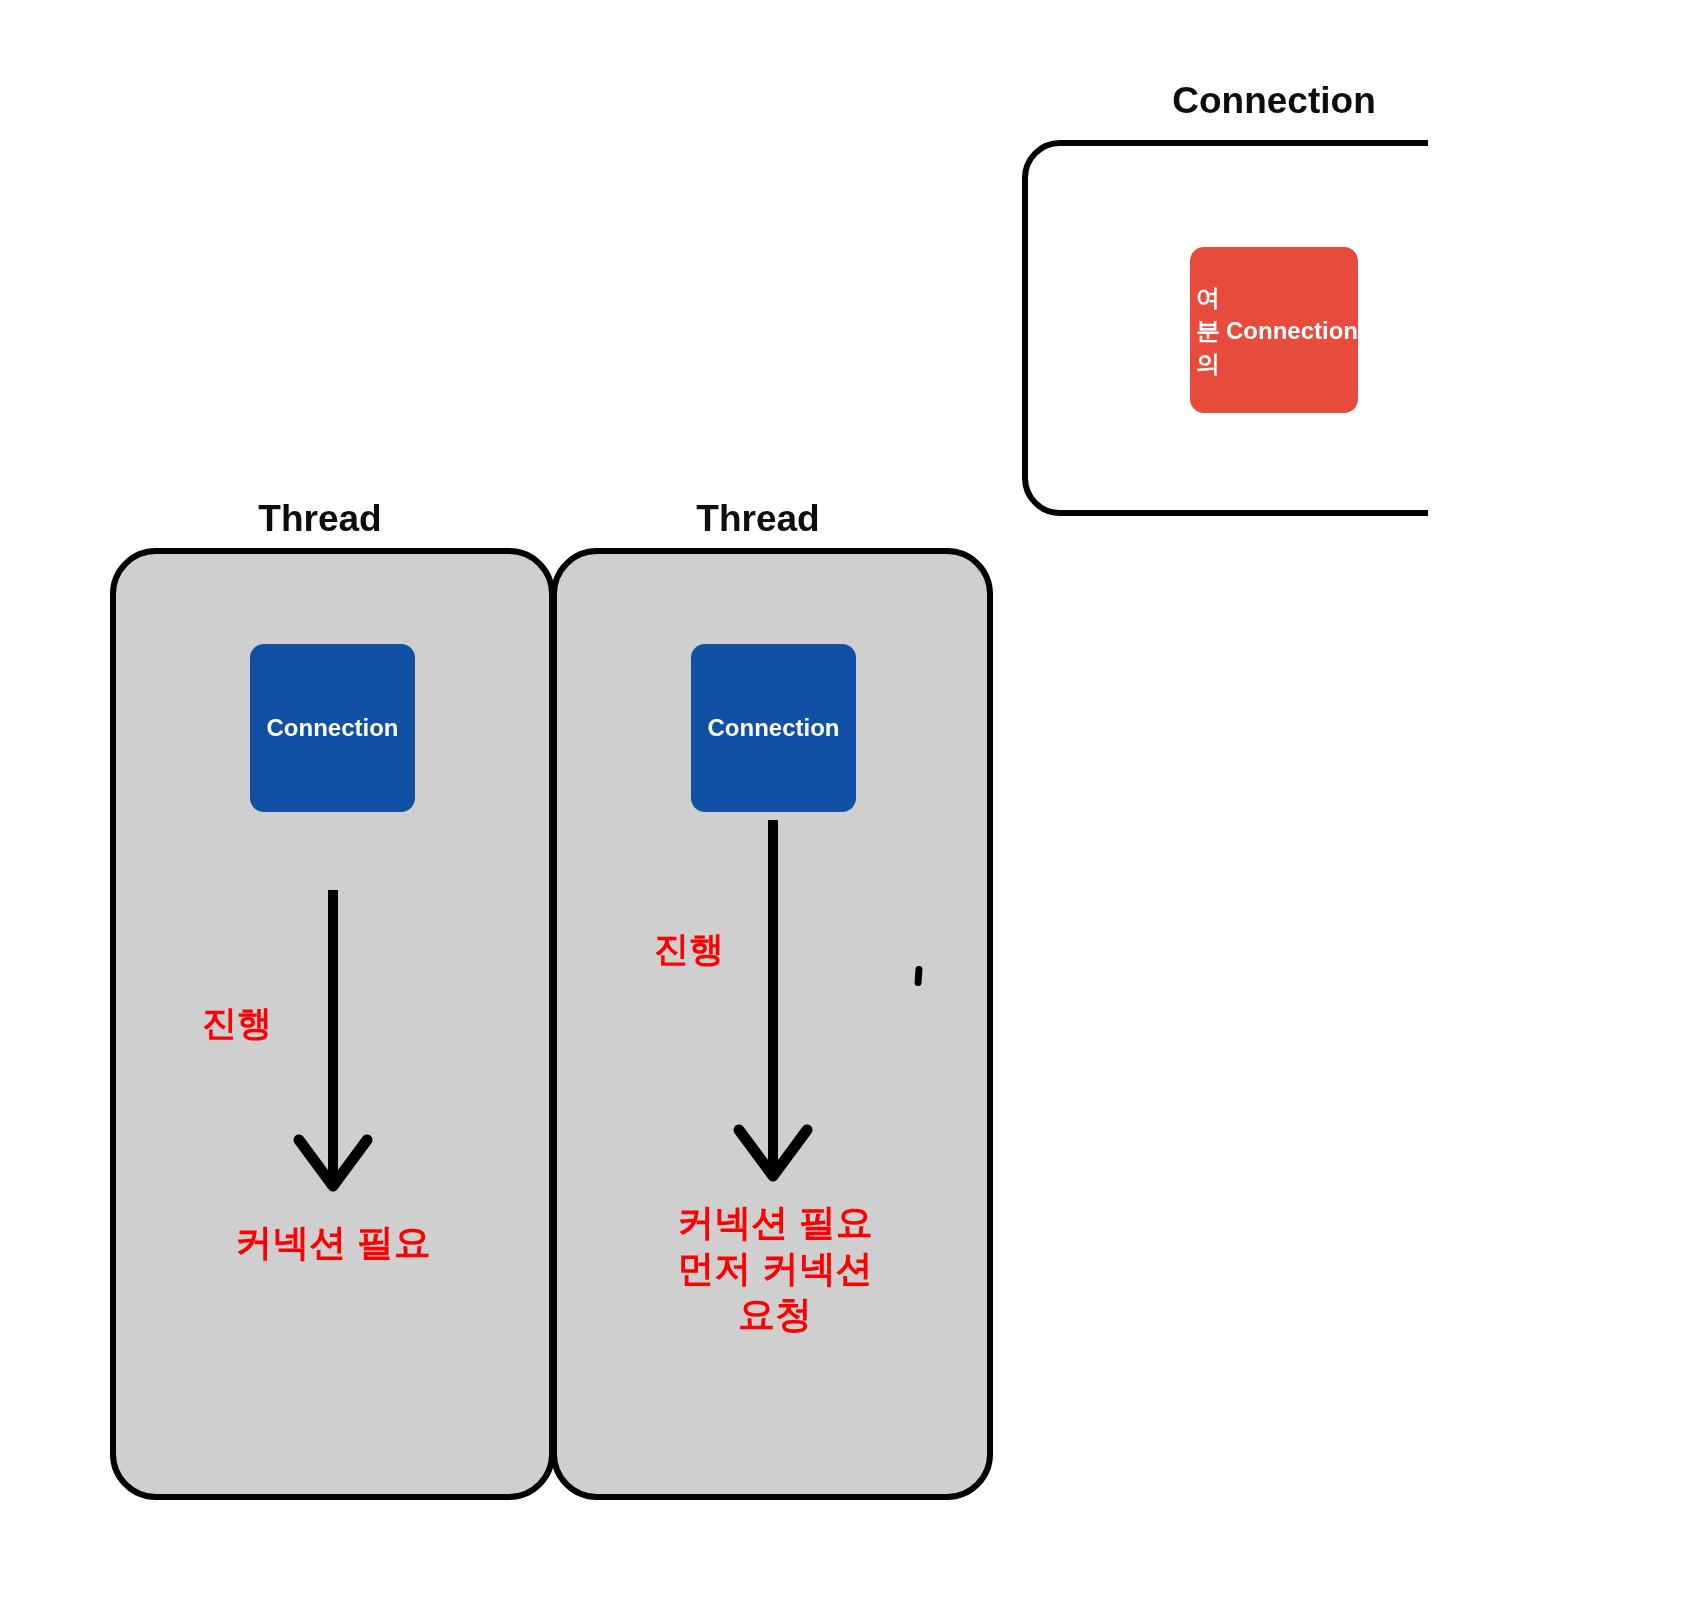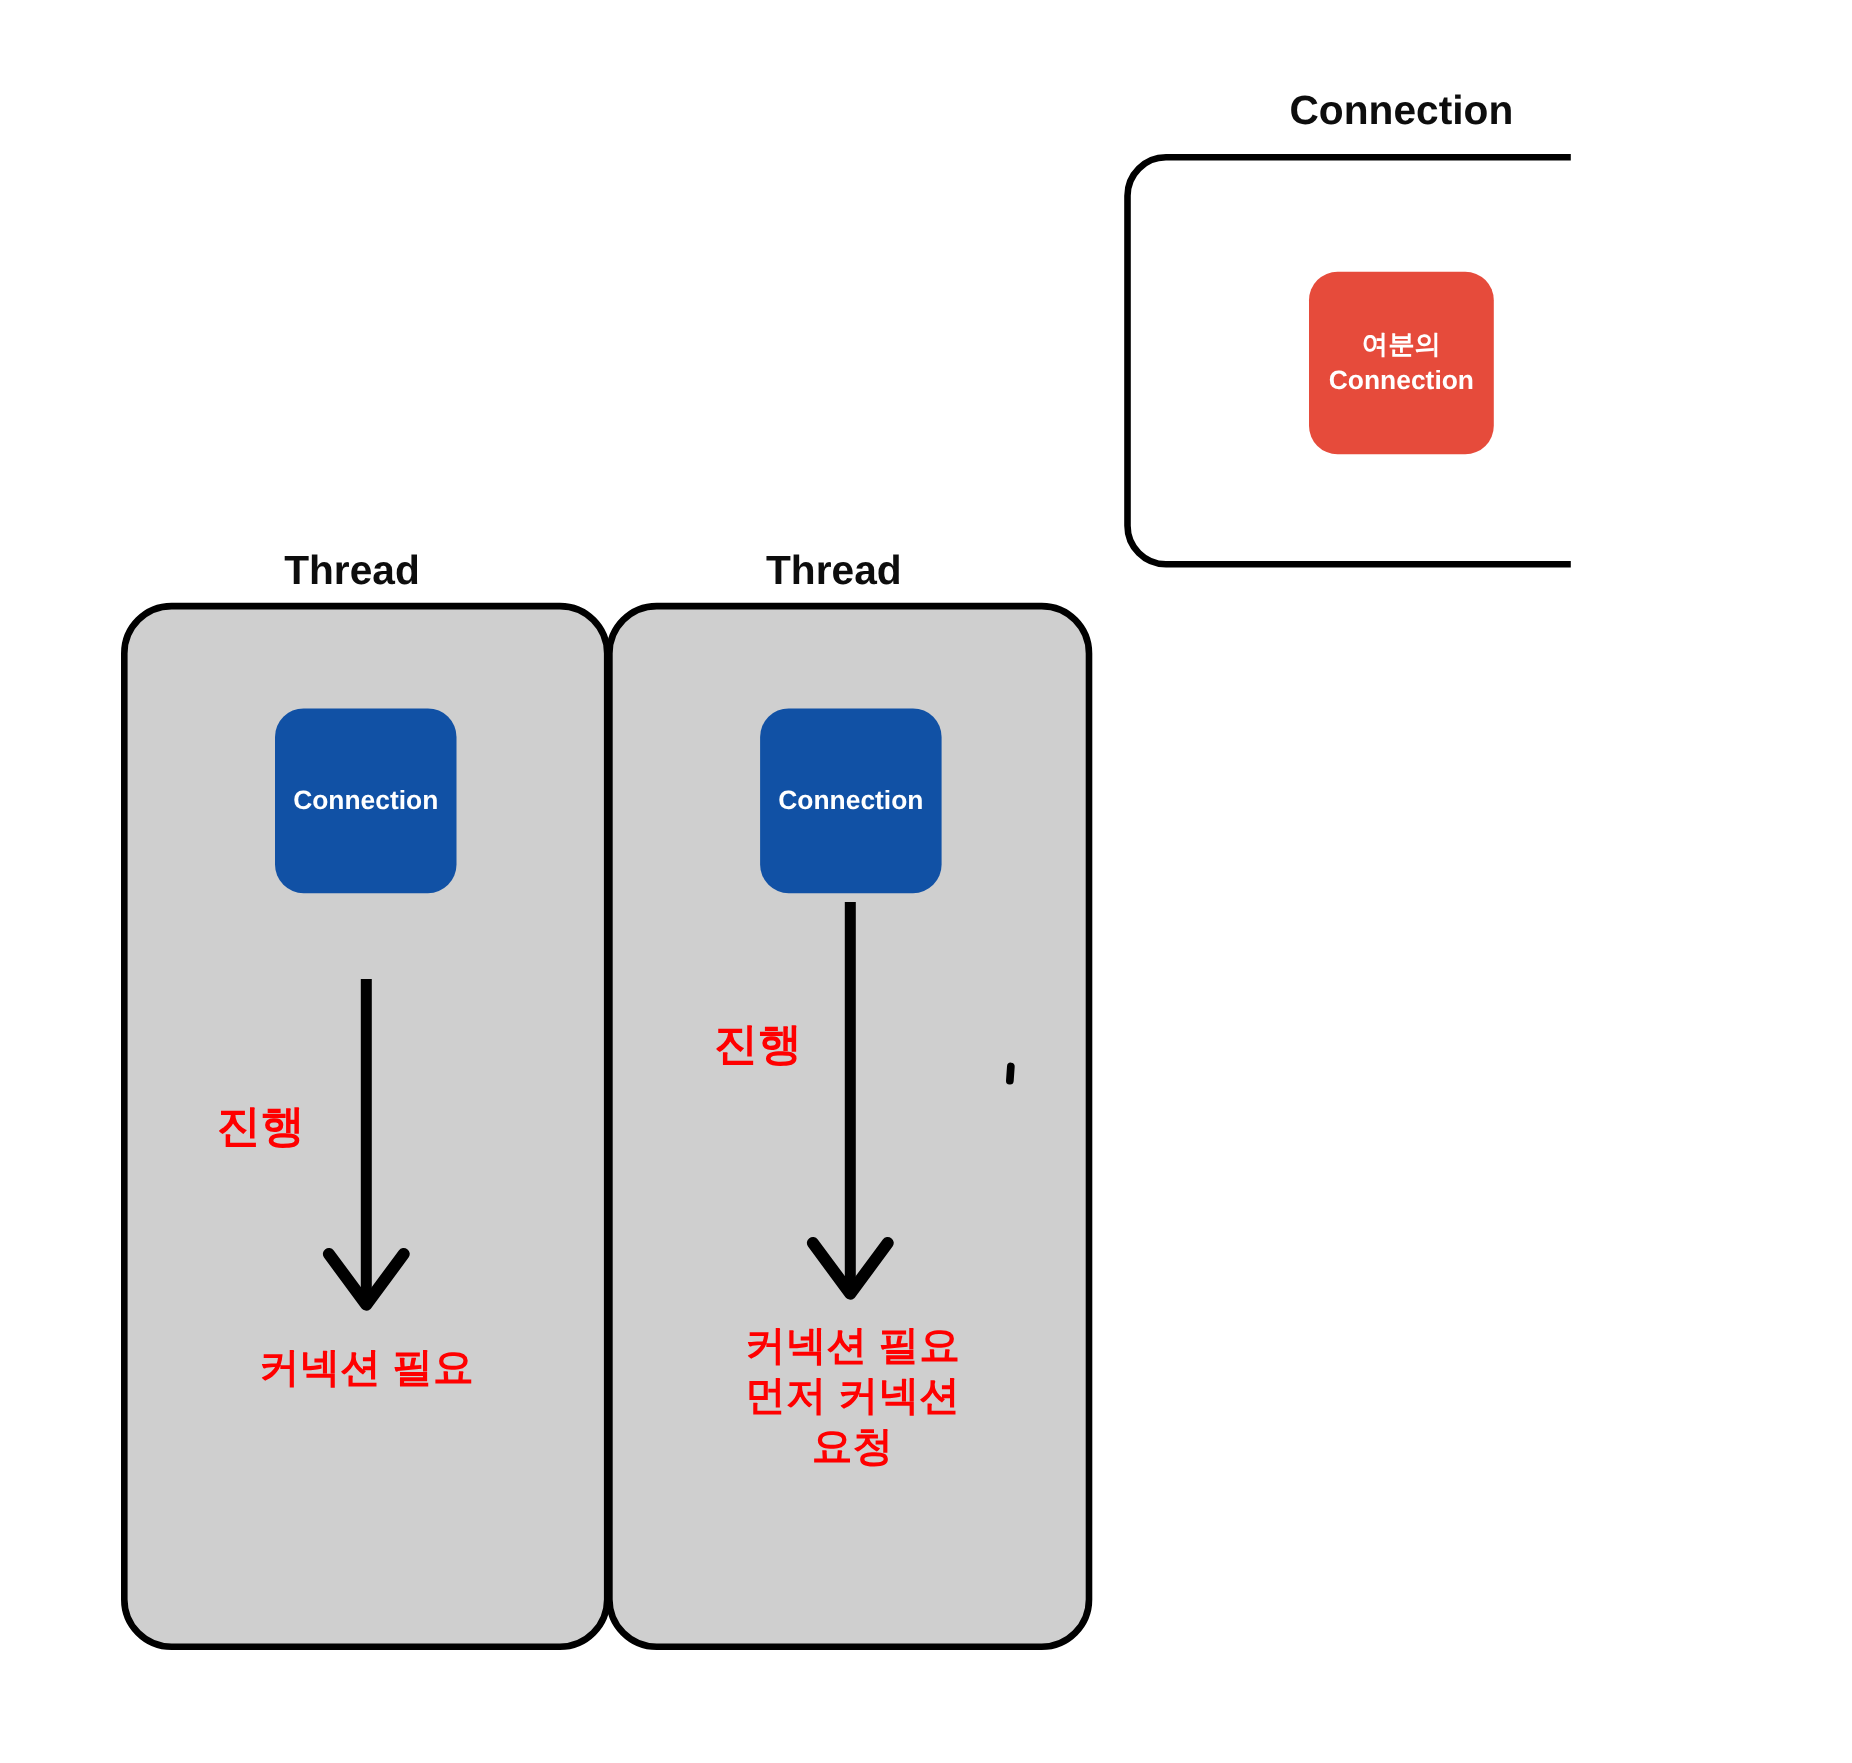--- a/index.html
+++ b/index.html
@@ -19,43 +19,43 @@
     border:6px solid var(--outline,#000); border-radius:38px;
   }
   .thread-box {
     position:absolute; top:548px; height:952px; box-sizing:border-box;
     background:var(--thread-fill,#cfcfcf);
     border:6px solid var(--outline,#000); border-radius:46px;
   }
   .thread-box.first  { left:110px; width:445px; }
   .thread-box.second { left:551px; width:442px; }
   .chip {
-    position:absolute; display:flex; flex-direction:column;
+    position:absolute; display:flex; 
     align-items:center; justify-content:center; text-align:center;
-    font-weight:700; color:var(--box-text,#fff); border-radius:26px;
+    font-weight:700; color:var(--box-text,#fff); border-radius:14px;
   }
   .chip .line { display:block; }
   .spare-chip {
     left:1190px; top:247px; width:168px; height:166px;
     background:var(--spare-red,#e64b3b); font-size:24px; line-height:33px;
   }
   .conn-chip {
     top:644px; width:165px; height:168px;
     background:var(--connection-blue,#1151a5); font-size:24px; line-height:30px;
   }
   .conn-chip.first  { left:250px; }
   .conn-chip.second { left:691px; }
   .arrow { position:absolute; color:var(--outline,#000); }
   .arrow.first  { left:293px; top:888px; }
   .arrow.second { left:733px; top:818px; }
   .red-label {
     position:absolute; color:var(--label-red,#f00); font-weight:700;
     text-align:center;
   }
-  .progress { font-size:40px; line-height:44px; width:160px;font-family:Liberation Serif, serif; }
+  .progress { font-size:35px; line-height:44px; width:160px;font-family:Liberation Serif, serif; }
   .progress.first  { left:157px; top:1002px; }
   .progress.second { left:609px; top:928px; }
   .status { font-size:37px; line-height:46px; }
   .status.first  { left:183px; top:1220px; width:300px; }
   .status.second { left:595px; top:1200px; width:360px; }
   .stray-mark {
     position:absolute; left:915px; top:966px; width:7px; height:20px;
     background:var(--outline,#000); border-radius:4px; transform:rotate(4deg);
   }
 </style>

